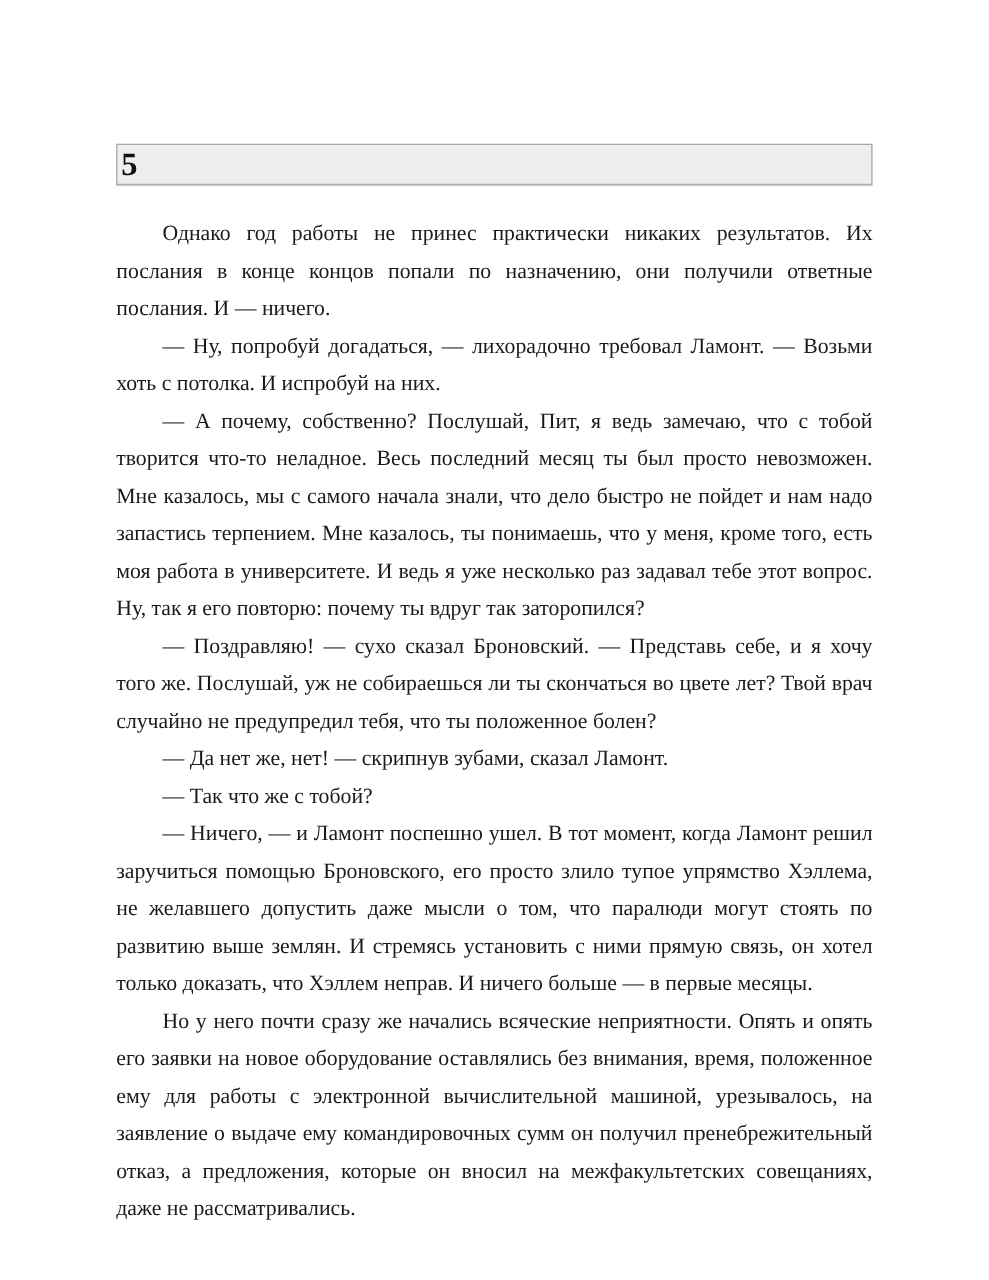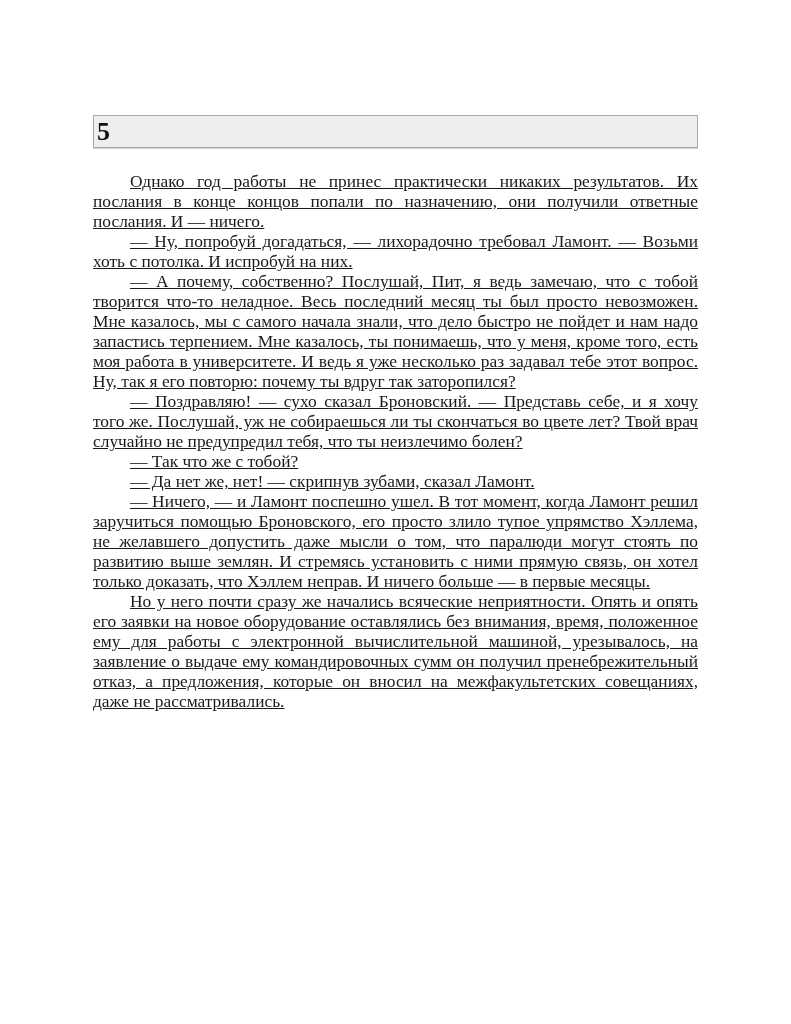--- a/index.html
+++ b/index.html
@@ -31,39 +31,38 @@
       padding: 0 3px;
       font-family: "Liberation Serif", "DejaVu Serif", serif;
       font-weight: bold;
       font-size: 26px;
       line-height: 31px;
       color: #111111;
     }
     .body-text {
       margin-top: 23px;
       font-size: 17.4px;
-      line-height: 20px;
+      line-height: 30px;
       text-align: justify;
-      text-decoration: underline;
     }
     .body-text p {
       margin: 0;
       text-indent: 37px;
     }
   </style>
 </head>
 <body>
 
 <div class="page">
   <div class="chapter-box">
     <span>5</span>
   </div>
   <div class="body-text">
     <p>Однако год работы не принес практически никаких результатов. Их послания в конце концов попали по назначению, они получили ответные послания. И — ничего.</p>
     <p>— Ну, попробуй догадаться, — лихорадочно требовал Ламонт. — Возьми хоть с потолка. И испробуй на них.</p>
     <p>— А почему, собственно? Послушай, Пит, я ведь замечаю, что с тобой творится что-то неладное. Весь последний месяц ты был просто невозможен. Мне казалось, мы с самого начала знали, что дело быстро не пойдет и нам надо запастись терпением. Мне казалось, ты понимаешь, что у меня, кроме того, есть моя работа в университете. И ведь я уже несколько раз задавал тебе этот вопрос. Ну, так я его повторю: почему ты вдруг так заторопился?</p>
-    <p>— Поздравляю! — сухо сказал Броновский. — Представь себе, и я хочу того же. Послушай, уж не собираешься ли ты скончаться во цвете лет? Твой врач случайно не предупредил тебя, что ты неизлечимо болен?</p>
+    <p>— Поздравляю! — сухо сказал Броновский. — Представь себе, и я хочу того же. Послушай, уж не собираешься ли ты скончаться во цвете лет? Твой врач случайно не предупредил тебя, что ты положенное болен?</p>
+    <p>— Да нет же, нет! — скрипнув зубами, сказал Ламонт.</p>
     <p>— Так что же с тобой?</p>
-    <p>— Да нет же, нет! — скрипнув зубами, сказал Ламонт.</p>
     <p>— Ничего, — и Ламонт поспешно ушел. В тот момент, когда Ламонт решил заручиться помощью Броновского, его просто злило тупое упрямство Хэллема, не желавшего допустить даже мысли о том, что паралюди могут стоять по развитию выше землян. И стремясь установить с ними прямую связь, он хотел только доказать, что Хэллем неправ. И ничего больше — в первые месяцы.</p>
     <p>Но у него почти сразу же начались всяческие неприятности. Опять и опять его заявки на новое оборудование оставлялись без внимания, время, положенное ему для работы с электронной вычислительной машиной, урезывалось, на заявление о выдаче ему командировочных сумм он получил пренебрежительный отказ, а предложения, которые он вносил на межфакультетских совещаниях, даже не рассматривались.</p>
   </div>
 </div>
 
 </body></html>

